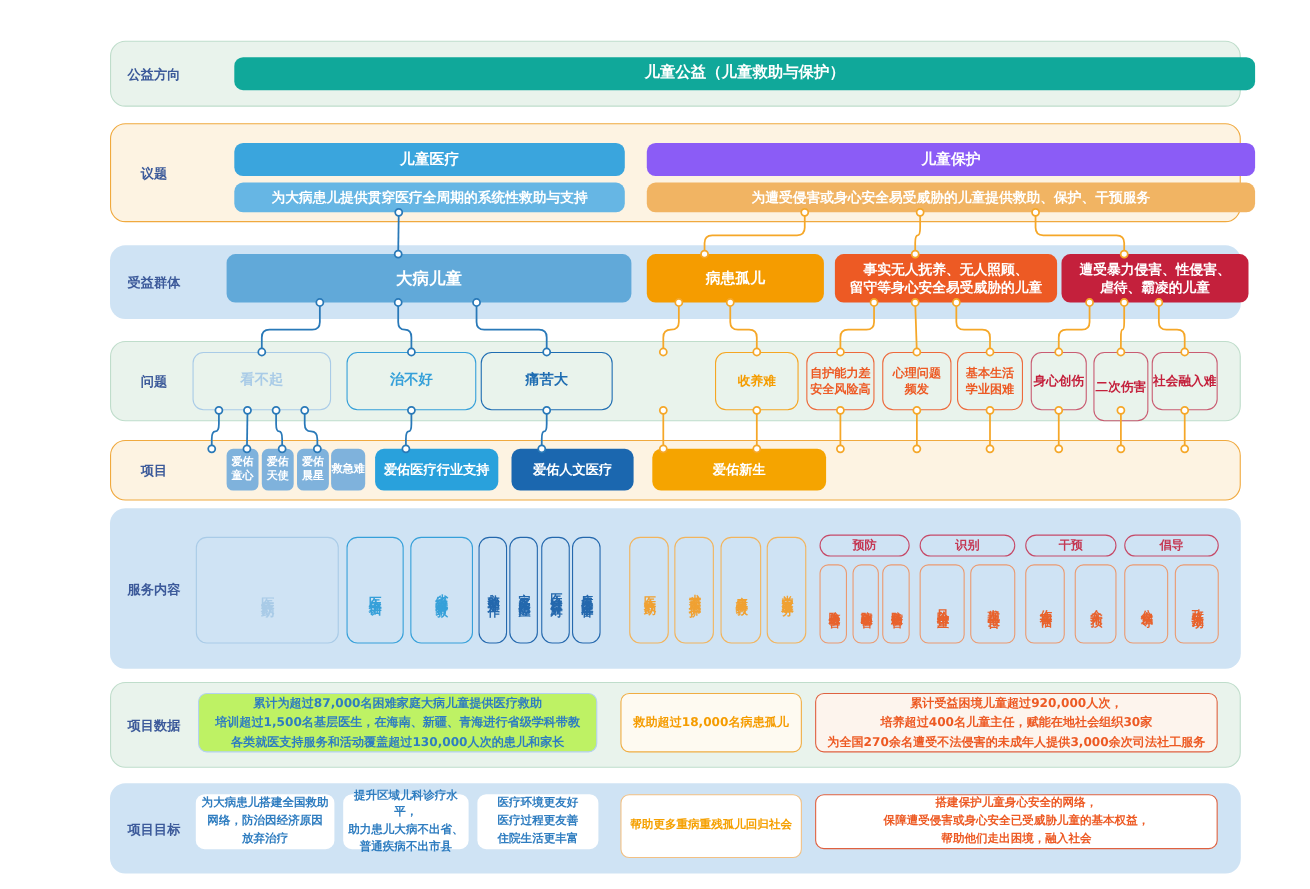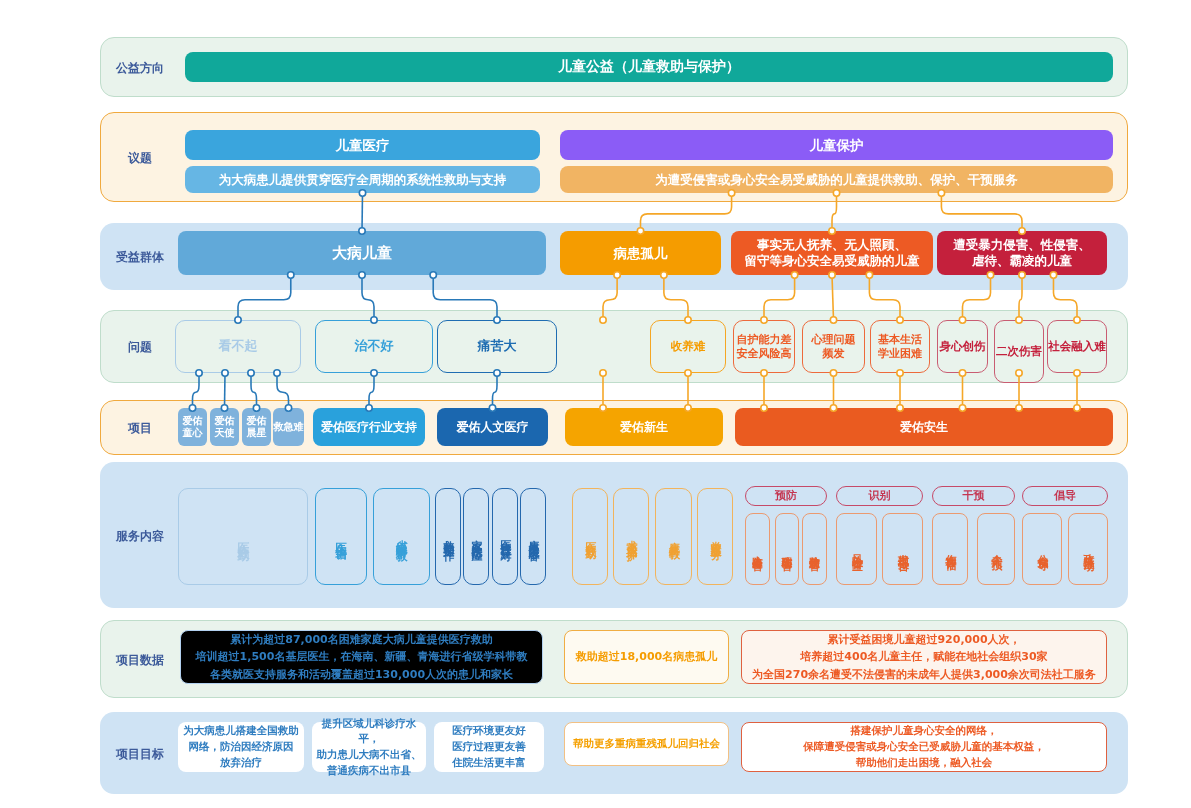--- a/index.html
+++ b/index.html
@@ -5,21 +5,21 @@
   html,body{margin:0;padding:0;background:#fff;}
   body{font-family:"DejaVu Sans","Liberation Sans",sans-serif;}
   #canvas{position:relative;width:1191px;height:808px;background:#fff;overflow:hidden;}
   .sec{position:absolute;left:100px;width:1028px;border-radius:14px;box-sizing:border-box;}
   .sec-green{background:#e9f3ec;border:1px solid #bfddcb;}
   .sec-cream{background:#fdf3e2;border:1px solid #f0a93e;}
   .sec-blue{background:#cfe3f4;}
   .row-label{position:absolute;left:100px;width:80px;text-align:center;font-size:12px;font-weight:bold;color:#3c5a9a;}
   .b{position:absolute;box-sizing:border-box;display:flex;align-items:center;justify-content:center;
      text-align:center;font-weight:bold;border-radius:8px;line-height:1.25;}
-  .fl{color:#fff;}
+  .fl{color:#fff;margin-left:28px;}
   .ol{background:transparent;border:1.5px solid;}
   .ml{white-space:pre-line;}
   .vert{writing-mode:vertical-rl;letter-spacing:2px;}
   .r10{border-radius:10px;}
   .pill{border-radius:10px;}
   #wires{position:absolute;left:0;top:0;width:1191px;height:808px;pointer-events:none;}
 </style>
 </head>
 <body>
 
@@ -74,21 +74,20 @@
   <div class="b fl ml" style="left:178px;top:408px;width:29px;height:38px;background:#7fb2dc;font-size:10px;border-radius:6px">爱佑
 童心</div>
   <div class="b fl ml" style="left:210px;top:408px;width:29px;height:38px;background:#7fb2dc;font-size:10px;border-radius:6px">爱佑
 天使</div>
   <div class="b fl ml" style="left:242px;top:408px;width:29px;height:38px;background:#7fb2dc;font-size:10px;border-radius:6px">爱佑
 晨星</div>
   <div class="b fl" style="left:273px;top:408px;width:31px;height:38px;background:#7fb2dc;font-size:10px;border-radius:6px">救急难</div>
   <div class="b fl" style="left:313px;top:408px;width:112px;height:38px;background:#29a1dc;font-size:12px">爱佑医疗行业支持</div>
   <div class="b fl" style="left:437px;top:408px;width:111px;height:38px;background:#1b67af;font-size:12px">爱佑人文医疗</div>
   <div class="b fl" style="left:565px;top:408px;width:158px;height:38px;background:#f5a400;font-size:12px">爱佑新生</div>
-  <div class="b fl" style="left:735px;top:408px;width:378px;height:38px;background:#ea5b20;font-size:12px">爱佑安生</div>
 
   <div class="b ol r10 vert" style="left:178px;top:488px;width:130px;height:97px;border-color:#a9cbe7;color:#a9cbe7;font-size:12px">医疗救助</div>
   <div class="b ol r10 vert" style="left:315px;top:488px;width:52px;height:97px;border-color:#36a0d9;color:#36a0d9;font-size:11.5px">医生培训</div>
   <div class="b ol r10 vert" style="left:373px;top:488px;width:57px;height:97px;border-color:#36a0d9;color:#36a0d9;font-size:11.5px">省级学科带教</div>
   <div class="b ol r10 vert" style="left:435px;top:488px;width:26px;height:97px;border-color:#2468ad;color:#2468ad;font-size:11px">救助辅导工作</div>
   <div class="b ol r10 vert" style="left:463px;top:488px;width:26px;height:97px;border-color:#2468ad;color:#2468ad;font-size:11px">家庭入院适应</div>
   <div class="b ol r10 vert" style="left:492px;top:488px;width:26px;height:97px;border-color:#2468ad;color:#2468ad;font-size:11px">医疗过程应对</div>
   <div class="b ol r10 vert" style="left:520px;top:488px;width:26px;height:97px;border-color:#2468ad;color:#2468ad;font-size:11px">康复出院准备</div>
 
   <div class="b ol r10 vert" style="left:572px;top:488px;width:36px;height:97px;border-color:#f2b45c;color:#f0a132;font-size:11px">医疗救助</div>
@@ -106,38 +105,38 @@
   <div class="b ol vert" style="left:882px;top:513px;width:41px;height:72px;border-color:#eb9a70;color:#e8622c;font-size:11px">发现报告</div>
 
   <div class="b ol pill" style="left:932px;top:486px;width:83px;height:20px;border-color:#c64a68;color:#c43752;font-size:11px">干预</div>
   <div class="b ol vert" style="left:932px;top:513px;width:36px;height:72px;border-color:#eb9a70;color:#e8622c;font-size:11px">伤害评估</div>
   <div class="b ol vert" style="left:977px;top:513px;width:38px;height:72px;border-color:#eb9a70;color:#e8622c;font-size:11px">介入干预</div>
 
   <div class="b ol pill" style="left:1022px;top:486px;width:86px;height:20px;border-color:#c64a68;color:#c43752;font-size:11px">倡导</div>
   <div class="b ol vert" style="left:1022px;top:513px;width:40px;height:72px;border-color:#eb9a70;color:#e8622c;font-size:11px">公众倡导</div>
   <div class="b ol vert" style="left:1068px;top:513px;width:40px;height:72px;border-color:#eb9a70;color:#e8622c;font-size:11px">政策推动</div>
 
-  <div class="b ml" style="left:180px;top:630px;width:363px;height:54px;background:#000000;border:1px solid #b3d1f0;color:#2f7dc0;font-size:11px;line-height:1.6">累计为超过87,000名困难家庭大病儿童提供医疗救助
+  <div class="b ml" style="left:180px;top:630px;width:363px;height:54px;background:#bef264;border:1px solid #b3d1f0;color:#2f7dc0;font-size:11px;line-height:1.6">累计为超过87,000名困难家庭大病儿童提供医疗救助
 培训超过1,500名基层医生，在海南、新疆、青海进行省级学科带教
 各类就医支持服务和活动覆盖超过130,000人次的患儿和家长</div>
   <div class="b ml" style="left:564px;top:630px;width:165px;height:54px;background:#fefaf1;border:1.5px solid #f0ad43;color:#f59c00;font-size:11px">救助超过18,000名病患孤儿</div>
   <div class="b ml" style="left:741px;top:630px;width:366px;height:54px;background:#fdf4ed;border:1.5px solid #df6140;color:#ed5a24;font-size:11px;line-height:1.6">累计受益困境儿童超过920,000人次，
 培养超过400名儿童主任，赋能在地社会组织30家
 为全国270余名遭受不法侵害的未成年人提供3,000余次司法社工服务</div>
 
   <div class="b ml" style="left:178px;top:722px;width:126px;height:50px;background:#fff;color:#2f7dc0;font-size:10.5px;line-height:1.5">为大病患儿搭建全国救助
 网络，防治因经济原因
 放弃治疗</div>
   <div class="b ml" style="left:312px;top:722px;width:114px;height:50px;background:#fff;color:#2f7dc0;font-size:10.5px;line-height:1.5">提升区域儿科诊疗水平，
 助力患儿大病不出省、
 普通疾病不出市县</div>
   <div class="b ml" style="left:434px;top:722px;width:110px;height:50px;background:#fff;color:#2f7dc0;font-size:10.5px;line-height:1.5">医疗环境更友好
 医疗过程更友善
 住院生活更丰富</div>
-  <div class="b" style="left:564px;top:722px;width:165px;height:44px;background:#fff;border:1.5px solid #f2c083;color:#f5a000;font-size:10.5px">帮助更多重病重残孤儿回归社会</div>
+  <div class="b" style="left:564px;top:722px;width:165px;height:58px;background:#fff;border:1.5px solid #f2c083;color:#f5a000;font-size:10.5px">帮助更多重病重残孤儿回归社会</div>
   <div class="b ml" style="left:741px;top:722px;width:366px;height:50px;background:#fff;border:1.5px solid #df6140;color:#ed5a24;font-size:10.5px;line-height:1.5">搭建保护儿童身心安全的网络，
 保障遭受侵害或身心安全已受威胁儿童的基本权益，
 帮助他们走出困境，融入社会</div>
 
   <svg id="wires" viewBox="0 0 1191 808">
       <path d="M362.5 193L362 231" fill="none" stroke="#2979b8" stroke-width="1.6"></path>
       <circle cx="362.5" cy="193" r="3.2" fill="#fff" stroke="#2979b8" stroke-width="1.6"></circle>
       <circle cx="362" cy="231" r="3.2" fill="#fff" stroke="#2979b8" stroke-width="1.6"></circle>
       <path d="M731.5875 193L731.5875 206.9Q731.5875 213.9 724.5875 213.9L647.5 213.9Q640.5 213.9 640.5 220.9L640.5 231" fill="none" stroke="#f5a728" stroke-width="1.6"></path>
       <circle cx="731.5875" cy="193" r="3.2" fill="#fff" stroke="#f5a728" stroke-width="1.6"></circle>

